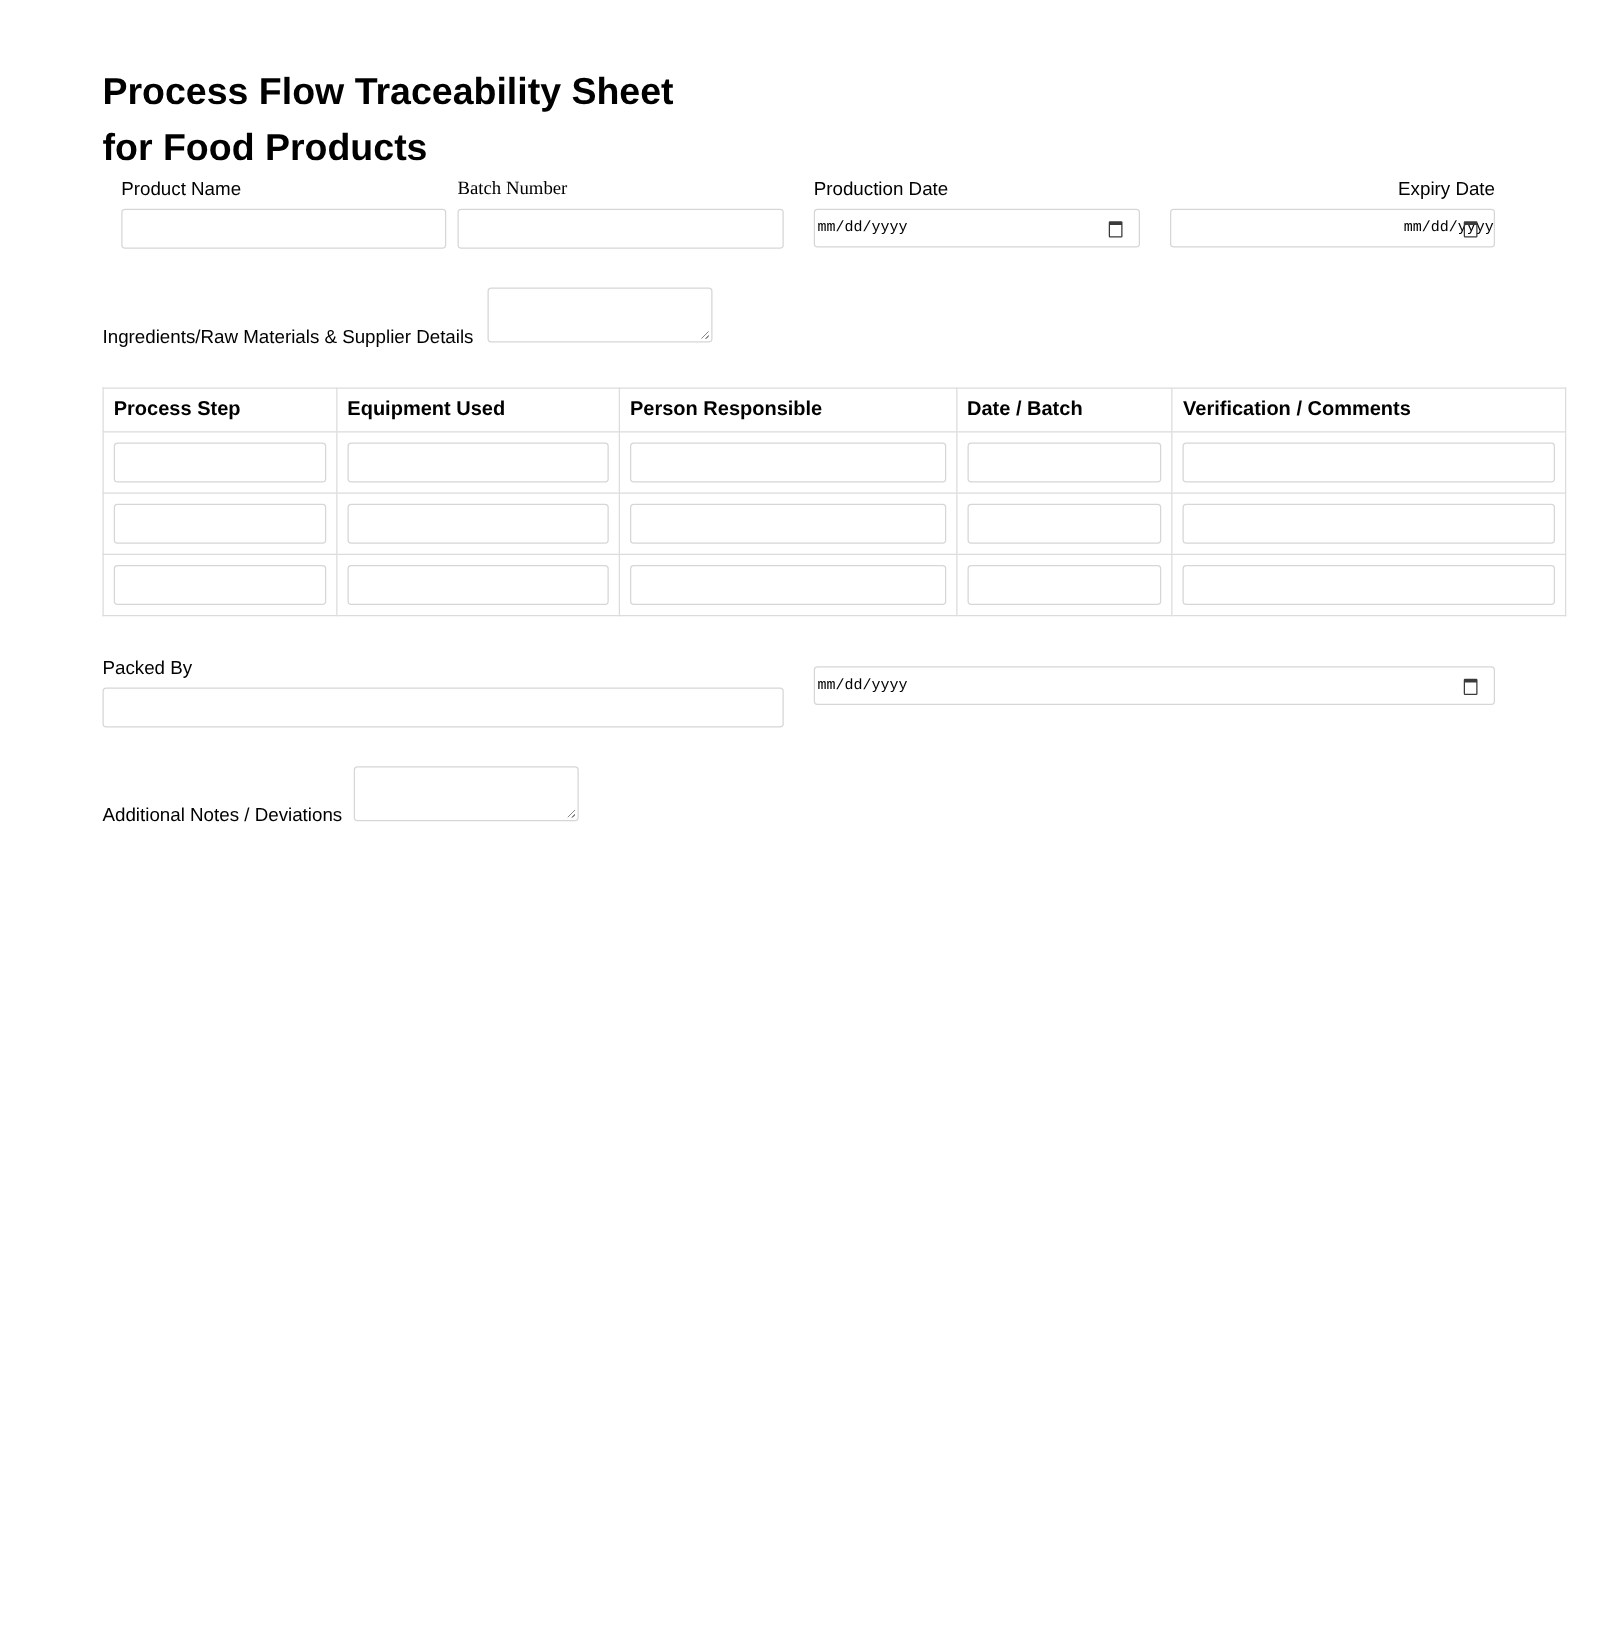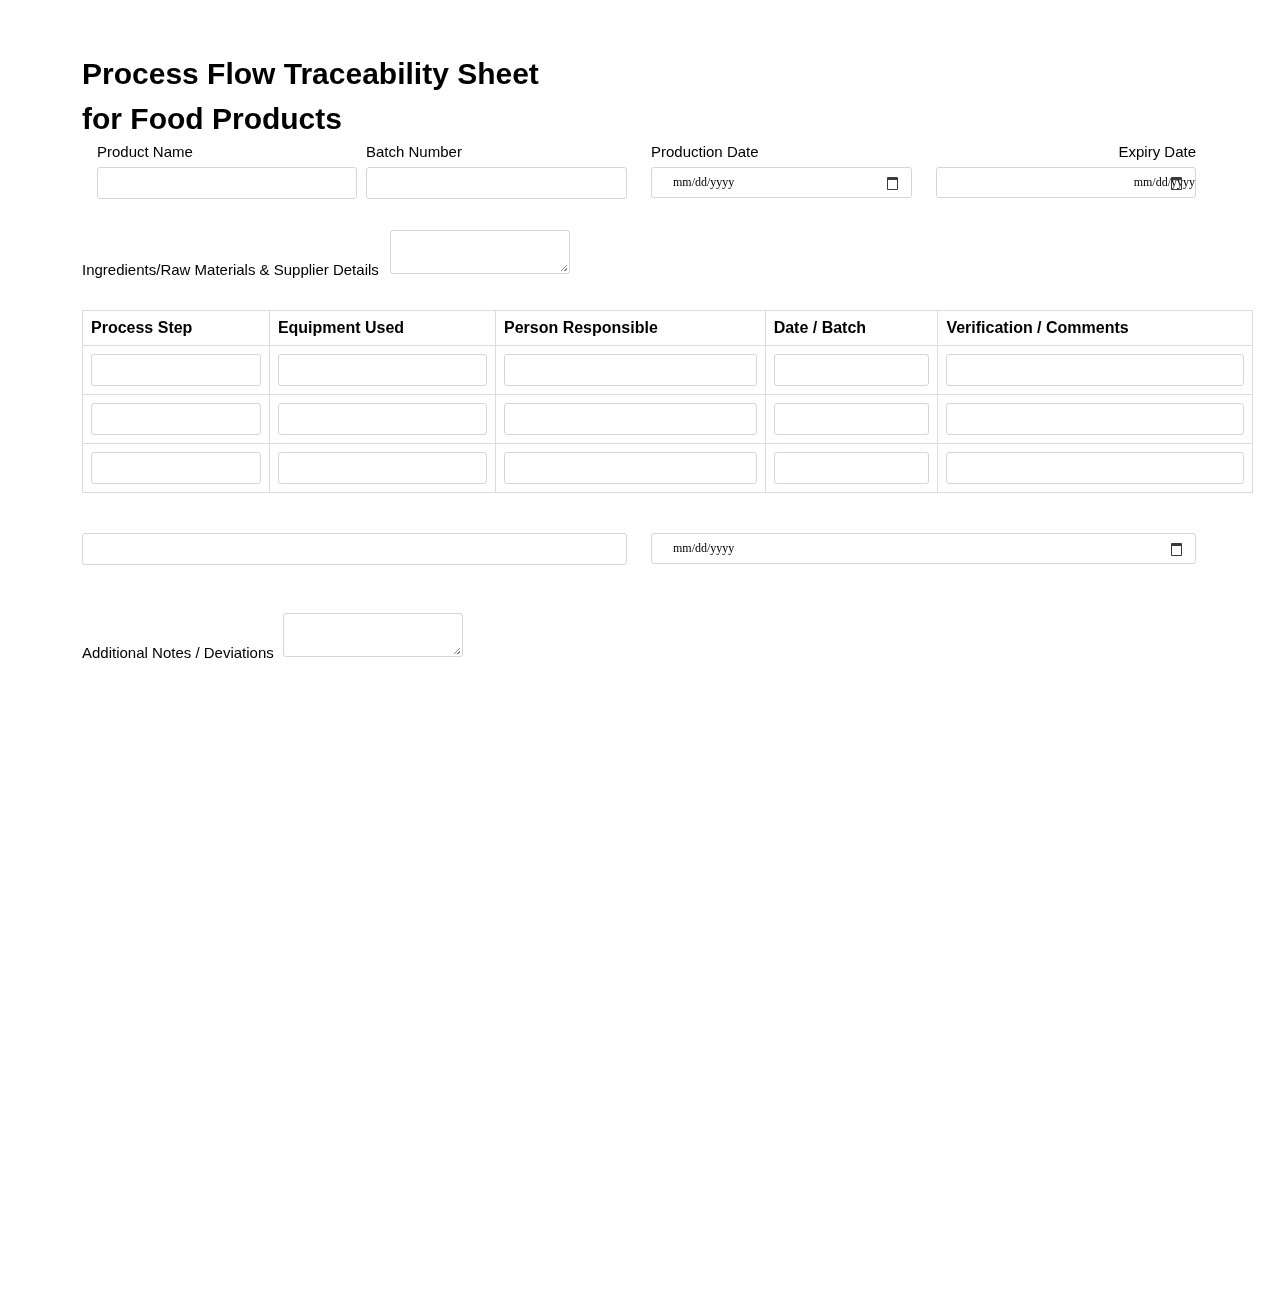--- a/index.html
+++ b/index.html
@@ -13,22 +13,22 @@
       font-size: 30px; line-height: 45px; font-weight: bold; width: 460px;
     }
     .field { position: absolute; }
     .field label { display: block; font-size: 15px; line-height: 17px; }
     .inp {
       box-sizing: border-box; border: 1px solid #d6d6d6; border-radius: 3px;
       background: #fff; height: 32px; margin-top: 7px; position: relative;
     }
     .date-inp {
       height: 31px;
-      font-family: Liberation Serif, serif;
-      font-size: 12px; line-height: 29px; padding-left: 21px;
+      font-family: Liberation Mono, monospace;
+      font-size: 12px; line-height: 29px; padding-left: 2px;
     }
     .cal-icon {
       position: absolute; right: 13px; top: 9px; width: 9px; height: 9px;
       border: 1.5px solid #3a3a3a; border-top-width: 3px; border-radius: 1px;
     }
     .inline-field { position: absolute; font-size: 15px; }
     .inline-field label { position: absolute; left: 0; white-space: nowrap; }
     .ta {
       position: absolute; box-sizing: border-box; width: 180px; height: 44px;
       border: 1px solid #d6d6d6; border-radius: 3px; background: #fff;
@@ -51,21 +51,21 @@
 </head>
 <body>
 
 <div class="page">
   <h1>Process Flow Traceability Sheet for Food Products</h1>
 
   <div class="field" style="left:15px; top:143px; width:260px;">
     <label>Product Name</label>
     <div class="inp"></div>
   </div>
-  <div class="field" style="left:284px; top:143px; width:261px;">
+  <div class="field" style="left:284px; top:143px; width:261px;font-family:Liberation Serif, serif;">
     <label>Batch Number</label>
     <div class="inp"></div>
   </div>
   <div class="field" style="left:569px; top:143px; width:261px;">
     <label>Production Date</label>
     <div class="inp date-inp">
       <span>mm/dd/yyyy</span>
       <span class="cal-icon"></span>
     </div>
   </div>
@@ -143,20 +143,21 @@
             <div class="inp"></div>
           </td>
         <td>
             <div class="inp"></div>
           </td>
       </tr>
     </tbody>
   </table>
 
   <div class="field" style="left:0; top:526px; width:545px;">
+    <label>Packed By</label>
     <div class="inp"></div>
   </div>
   <div class="field" style="left:569px; top:526px; width:545px;">
     <div class="inp date-inp">
       <span>mm/dd/yyyy</span>
       <span class="cal-icon"></span>
     </div>
   </div>
 
   <div class="inline-field" style="left:0; top:613px; width:400px; height:50px;">

